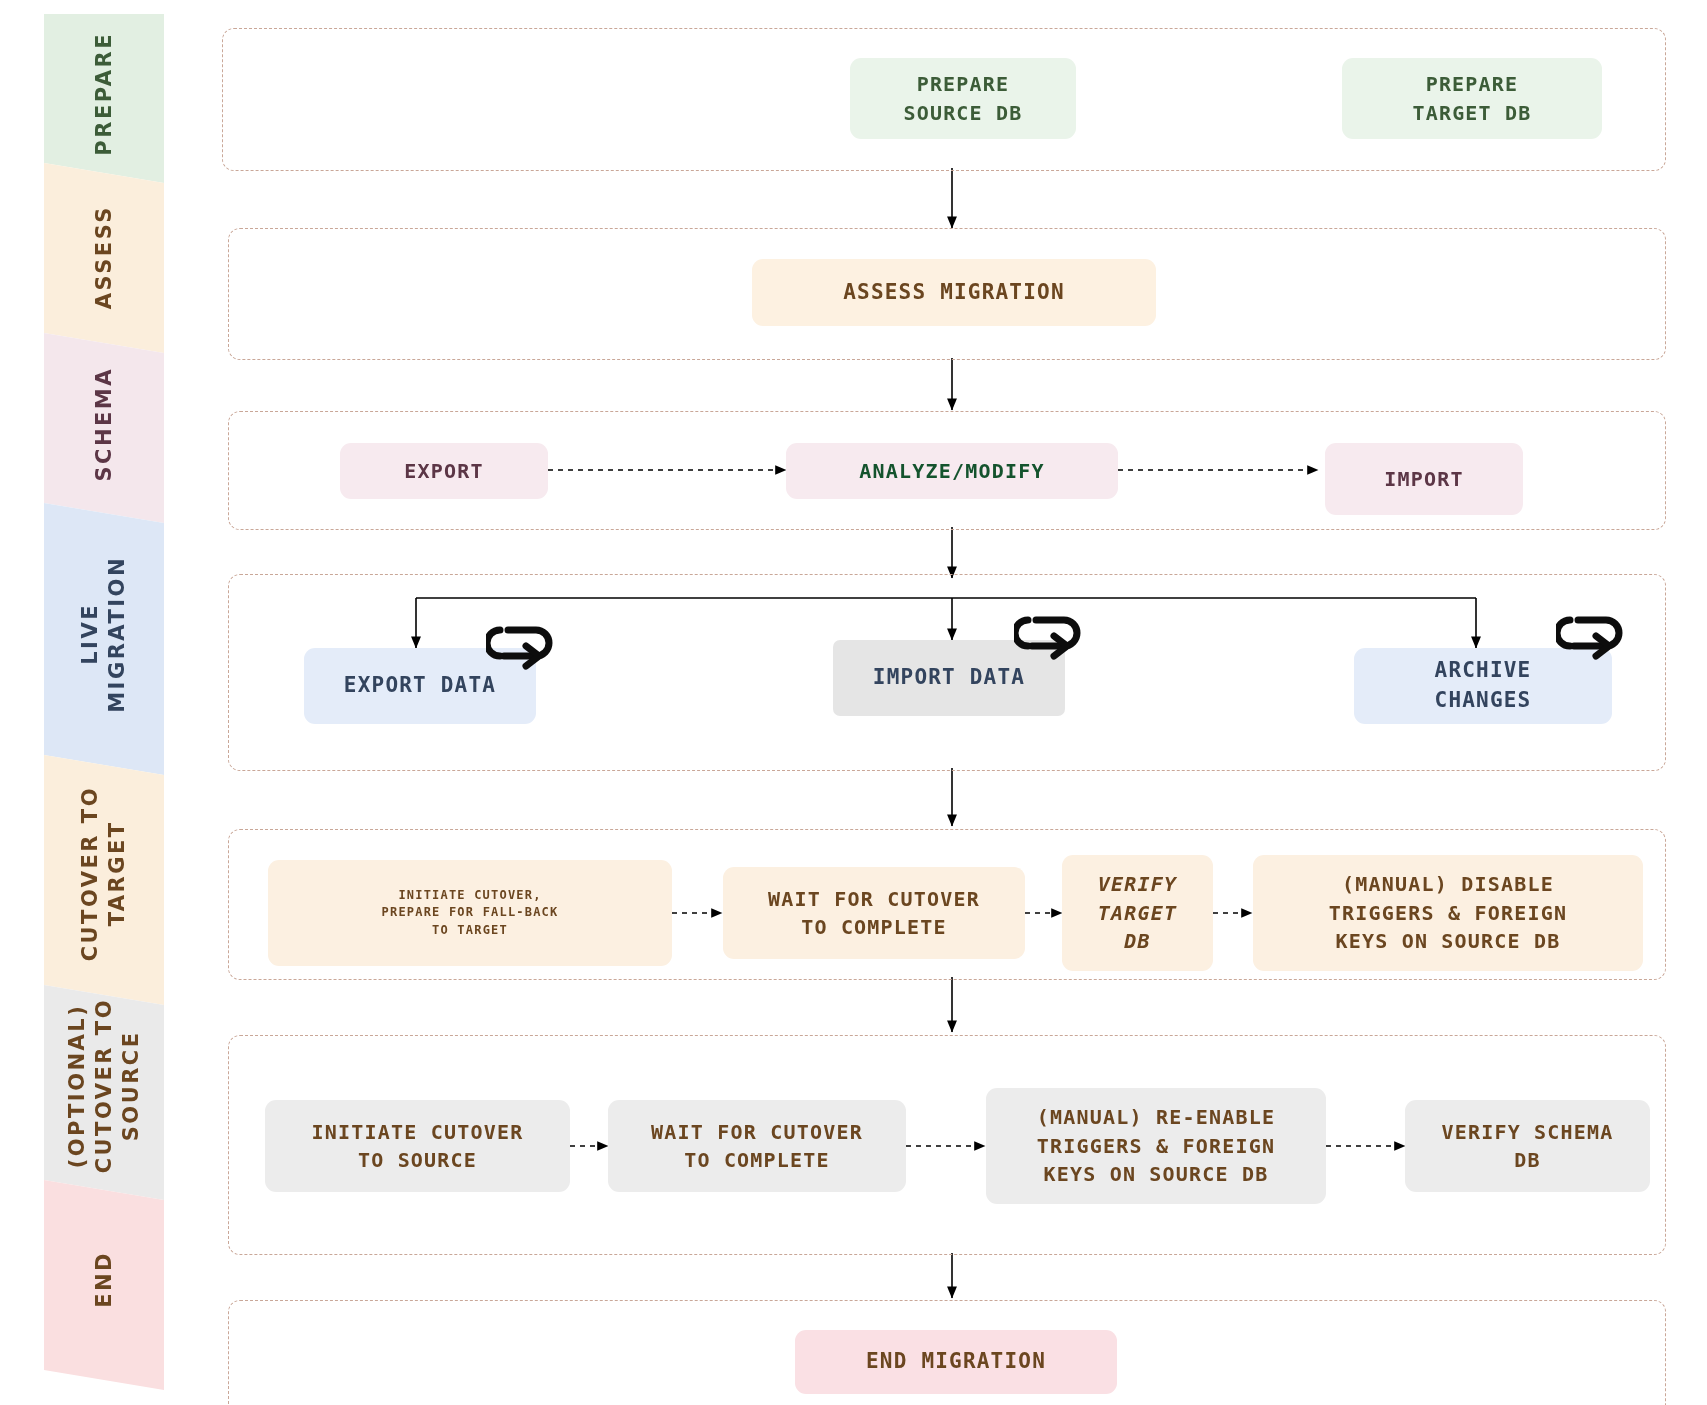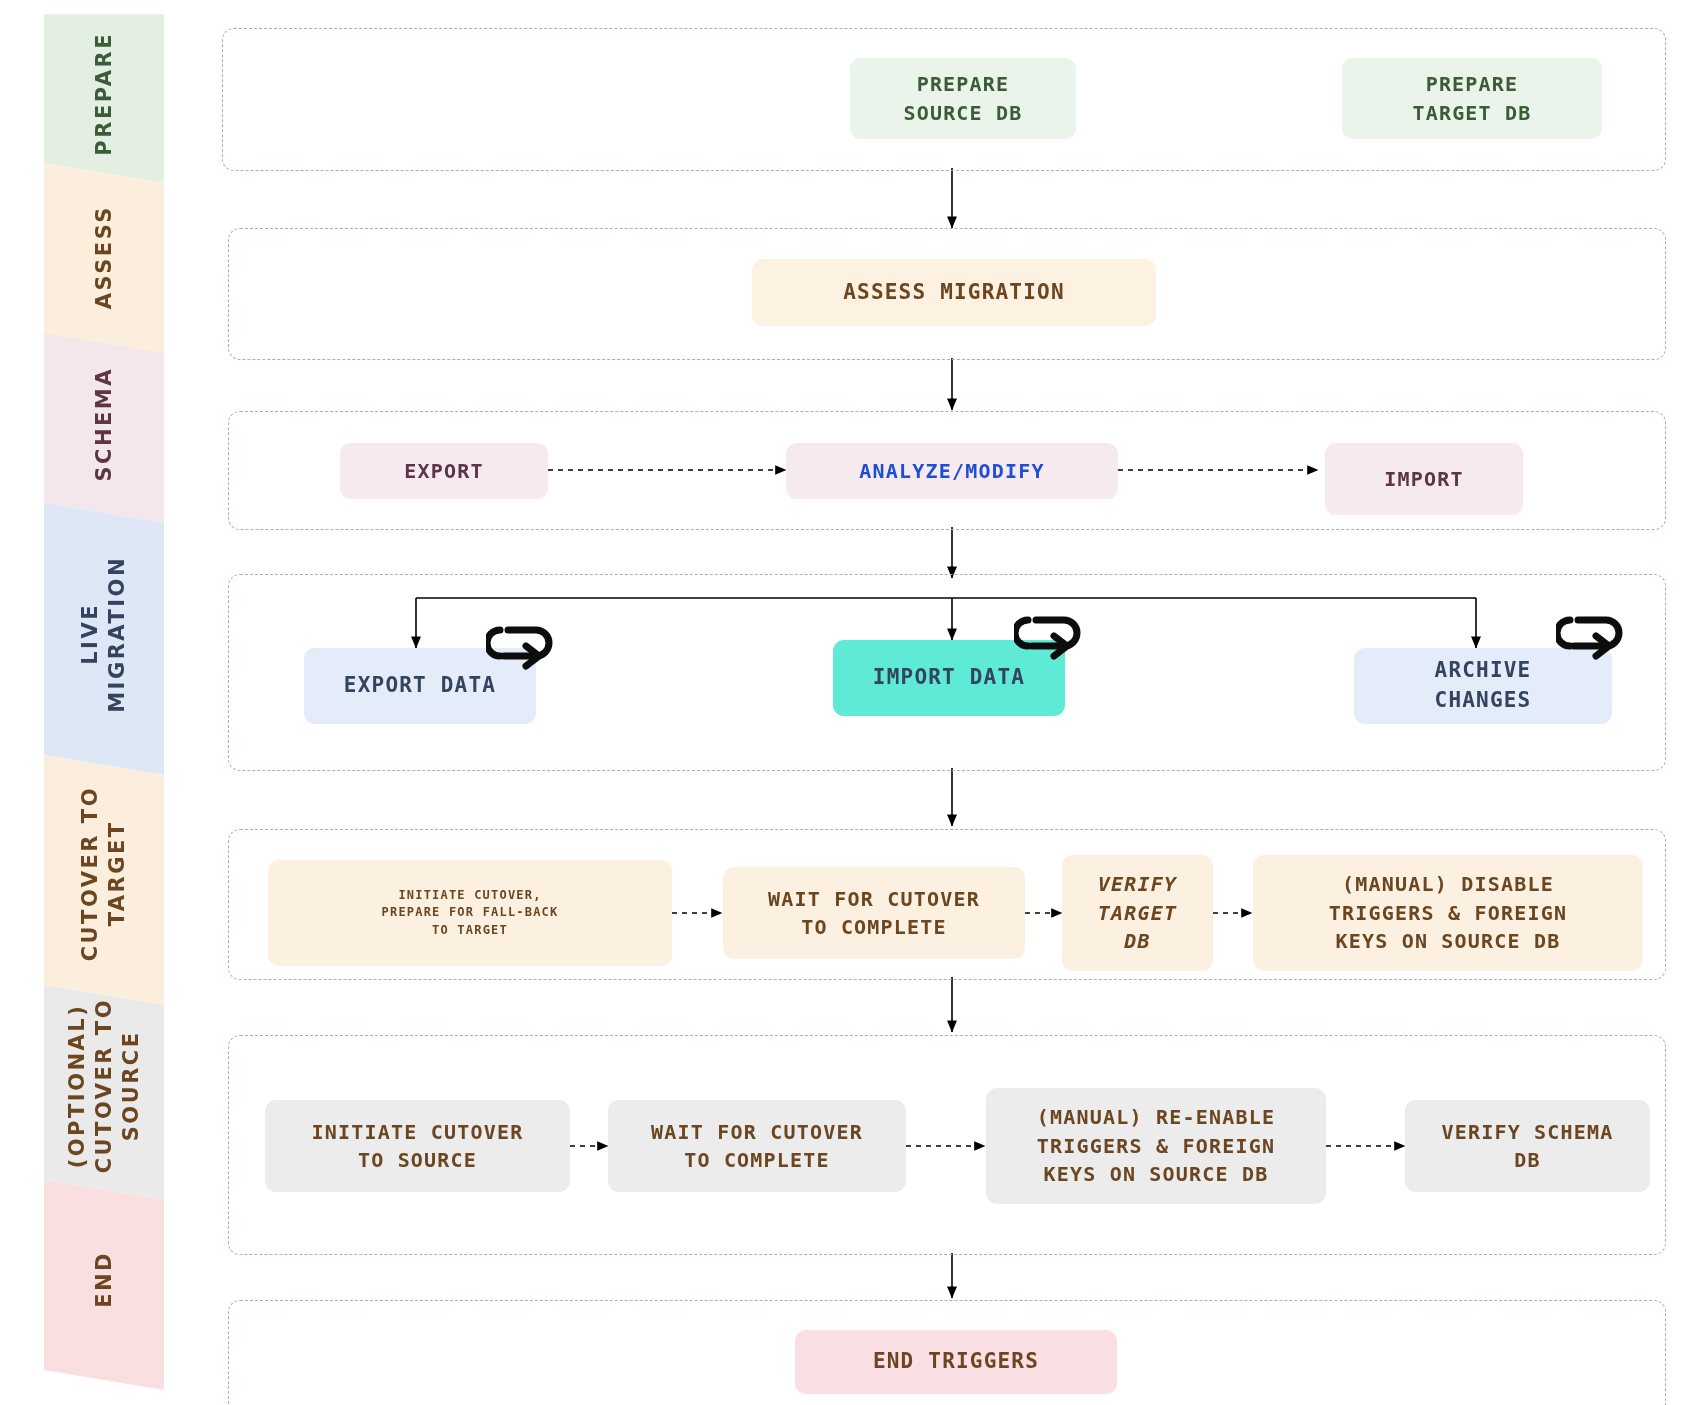--- a/index.html
+++ b/index.html
@@ -146,25 +146,25 @@
   <div class="phase-row" style="left:228px;top:1300px;width:1436px;height:130px;"></div>
 
   <div class="node" style="left:850px;top:58px;width:226px;height:81px;background:#eaf4ea;color:#3c5c38;font-size:20px;">PREPARE
 SOURCE DB</div>
   <div class="node" style="left:1342px;top:58px;width:260px;height:81px;background:#eaf4ea;color:#3c5c38;font-size:20px;">PREPARE
 TARGET DB</div>
 
   <div class="node" style="left:340px;top:443px;width:208px;height:56px;background:#f7eaef;color:#5c3646;font-size:20px;">EXPORT</div>
 
   <div class="node" style="left:752px;top:259px;width:404px;height:67px;background:#fdf1e1;color:#6b4620;font-size:21px;">ASSESS MIGRATION</div>
-  <div class="node" style="left:786px;top:443px;width:332px;height:56px;background:#f7eaef;color:#1d4ed8;font-size:20px;">ANALYZE/MODIFY</div>
+  <div class="node" style="left:786px;top:443px;width:332px;height:56px;background:#f7eaef;color:#14532d;font-size:20px;">ANALYZE/MODIFY</div>
   <div class="node" style="left:1325px;top:443px;width:198px;height:72px;background:#f7eaef;color:#5c3646;font-size:20px;">IMPORT</div>
 
   <div class="node" style="left:304px;top:648px;width:232px;height:76px;background:#e4ecf9;color:#33445e;font-size:21px;">EXPORT DATA</div>
-  <div class="node" style="left:833px;top:640px;width:232px;height:76px;background:#5eead4;color:#33445e;font-size:21px;">IMPORT DATA</div>
+  <div class="node" style="left:833px;top:640px;width:232px;height:76px;background:#e5e5e5;color:#33445e;font-size:21px;border-radius:7px;">IMPORT DATA</div>
   <div class="node" style="left:1354px;top:648px;width:258px;height:76px;background:#e4ecf9;color:#33445e;font-size:21px;">ARCHIVE
 CHANGES</div>
 
   <svg class="loop" style="left:486px;top:618px;" width="74" height="58" viewBox="0 0 74 58">
     <path d="M22,12 H50 a13,13 0 0 1 0,26 H18" fill="none" stroke="#0d0d0d" stroke-width="7" stroke-linecap="round"></path>
     <path d="M14,12 a13,13 0 0 0 0,26" fill="none" stroke="#0d0d0d" stroke-width="7" stroke-linecap="round"></path>
     <path d="M40,28 L53,38 L40,48" fill="none" stroke="#0d0d0d" stroke-width="7" stroke-linecap="round" stroke-linejoin="round"></path>
   </svg>
   <svg class="loop" style="left:1014px;top:608px;" width="74" height="58" viewBox="0 0 74 58">
     <path d="M22,12 H50 a13,13 0 0 1 0,26 H18" fill="none" stroke="#0d0d0d" stroke-width="7" stroke-linecap="round"></path>
@@ -192,15 +192,15 @@
   <div class="node" style="left:265px;top:1100px;width:305px;height:92px;background:#ececec;color:#6b4620;font-size:20px;">INITIATE CUTOVER
 TO SOURCE</div>
   <div class="node" style="left:608px;top:1100px;width:298px;height:92px;background:#ececec;color:#6b4620;font-size:20px;">WAIT FOR CUTOVER
 TO COMPLETE</div>
   <div class="node" style="left:986px;top:1088px;width:340px;height:116px;background:#ececec;color:#6b4620;font-size:20px;">(MANUAL) RE-ENABLE
 TRIGGERS &amp; FOREIGN
 KEYS ON SOURCE DB</div>
   <div class="node" style="left:1405px;top:1100px;width:245px;height:92px;background:#ececec;color:#6b4620;font-size:20px;">VERIFY SCHEMA
 DB</div>
 
-  <div class="node" style="left:795px;top:1330px;width:322px;height:64px;background:#fae0e4;color:#6b4620;font-size:21px;">END TRIGGERS</div>
+  <div class="node" style="left:795px;top:1330px;width:322px;height:64px;background:#fae0e4;color:#6b4620;font-size:21px;">END MIGRATION</div>
 
 </div>
 
 </body></html>

